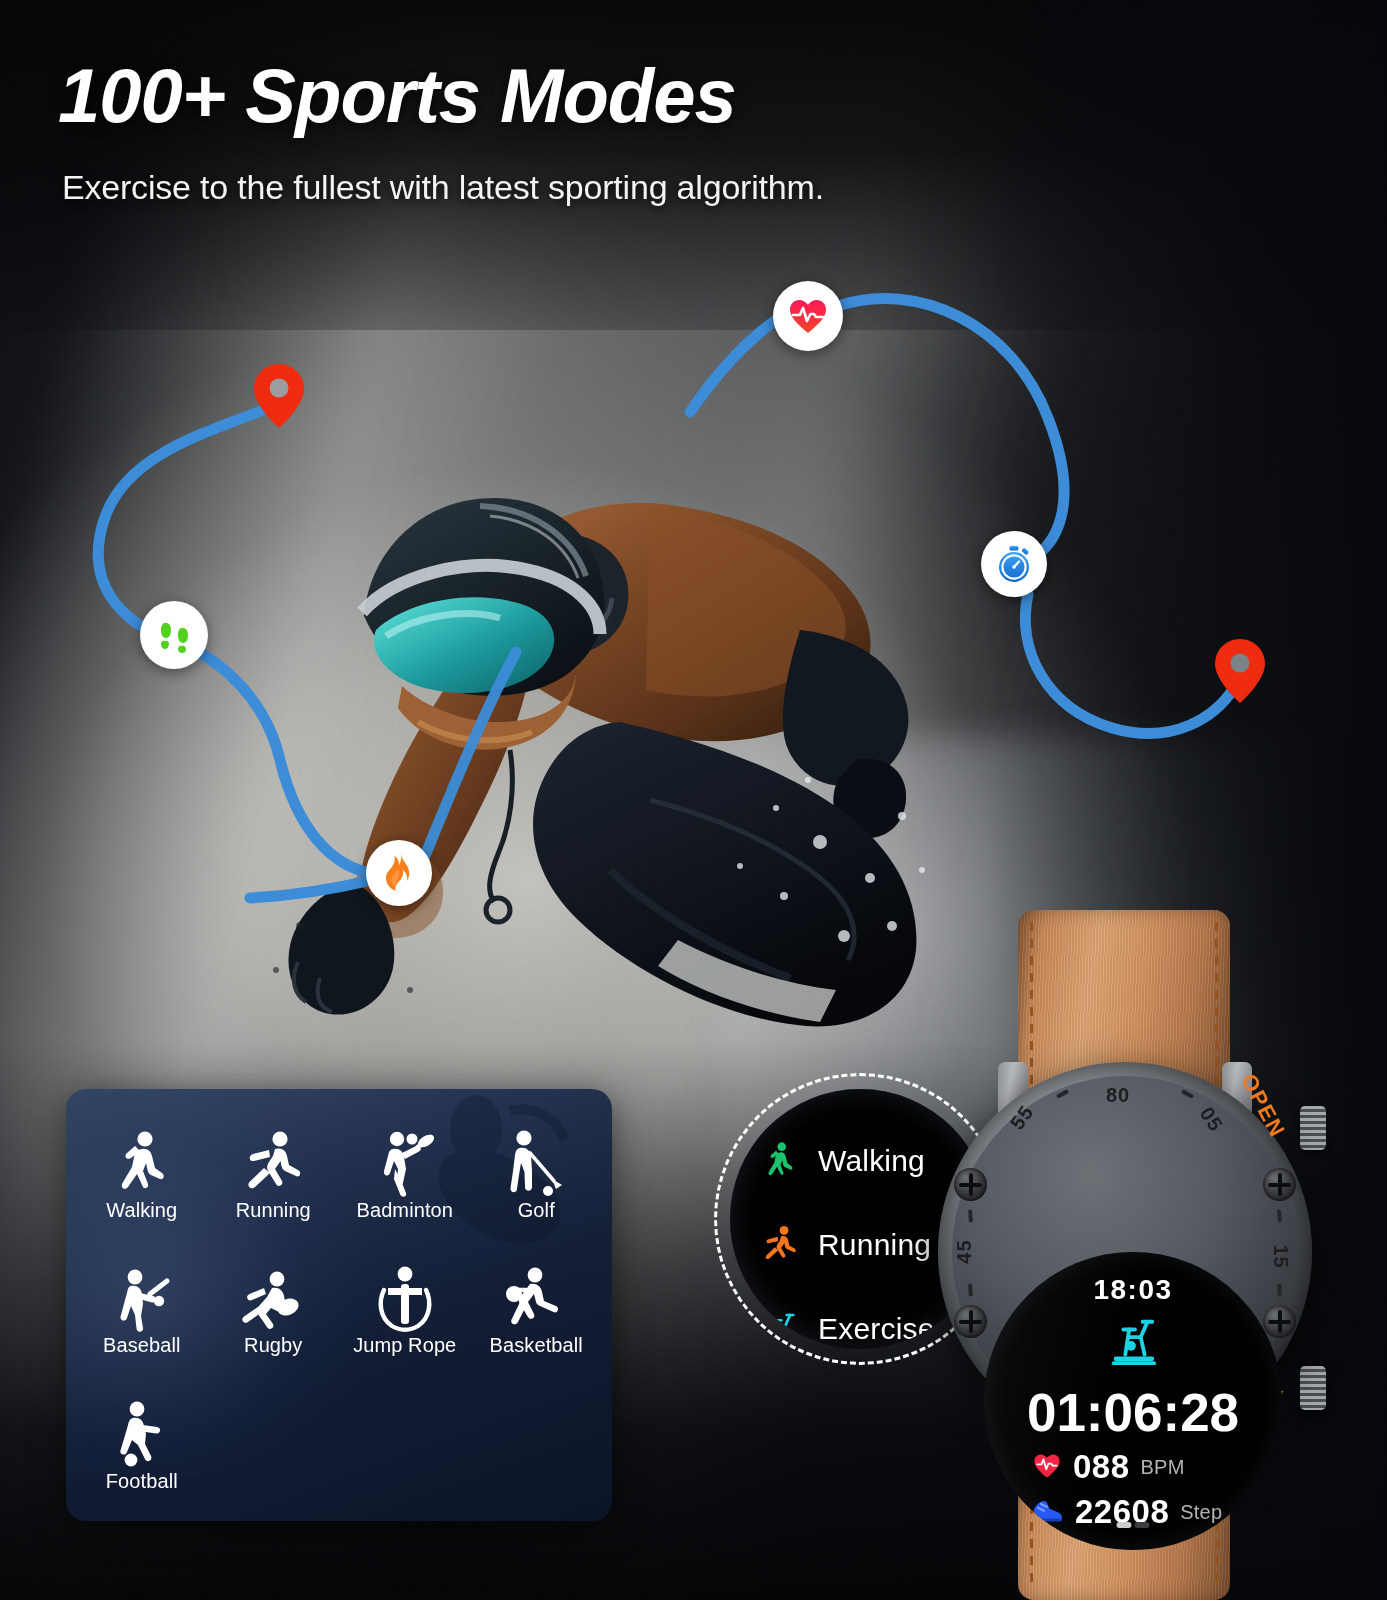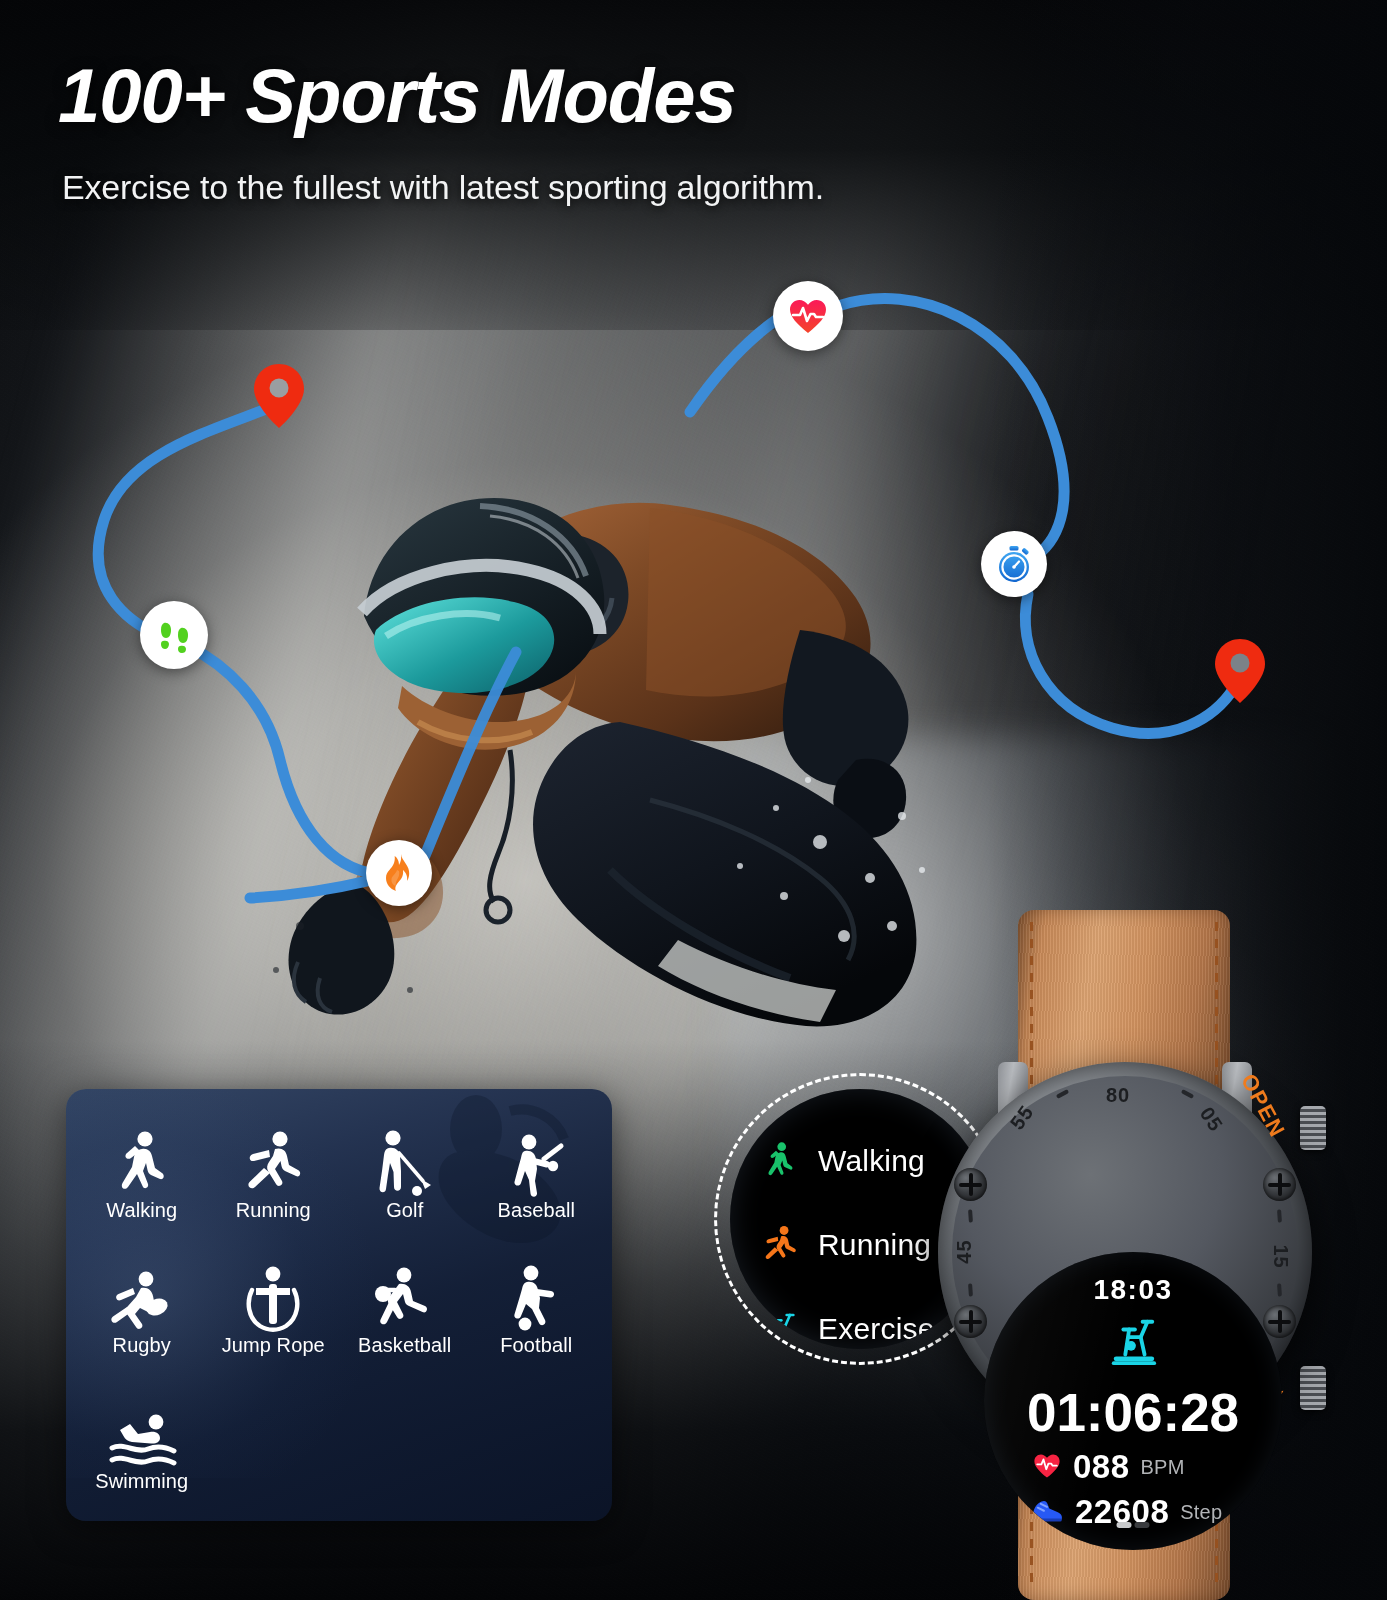--- a/index.html
+++ b/index.html
@@ -467,20 +467,34 @@
             <circle cx="38" cy="8" r="7.6"></circle>
             <path d="M33 18 C 39 16 44 19 45 25 L 47 34 L 56 39 C 60 41 58 47 54 45 L 43 40 C 41 39 40 37 39.5 35 L 38.5 30 L 33 38 L 40 50 C 42 54 36 57 34 53 L 26 40 C 24.5 37 25 34 27 31 L 31 25 Z"></path>
             <path d="M28 26 L 12 30 C 7 31 6 24.5 11 23 L 27 19 Z"></path>
             <path d="M28 42 L 13 56 C 9.5 59.5 4 55 7.5 51 L 22 37 Z"></path>
           </svg>
         </span>
         <span class="lbl">Running</span>
       </div>
 
 
+      <div class="cell">
+        <span class="ico">
+          <svg width="66" height="66" viewBox="0 0 66 66" xmlns="http://www.w3.org/2000/svg">
+            <circle cx="25" cy="8" r="7.2" fill="#ffffff"></circle>
+            <path d="M21 18 C 27 17 31 20 32 26 L 34 38 L 31 52 C 30 57 24 56 24.5 51 L 26 38 L 22 30 L 18 42 C 17 46 11 45 12 40 L 16 25 C 17 20.5 18 18.5 21 18 Z" fill="#ffffff"></path>
+            <path d="M23 38 L 30 52 L 34 62 C 35.5 66 29.5 67.5 28 63 L 22 48 Z" fill="#ffffff"></path>
+            <path d="M30 22 L 44 15 C 48 13 51 18.5 47 20.5 L 33 28 Z" fill="#ffffff"></path>
+            <circle cx="40" cy="8" r="5.5" fill="#ffffff"></circle>
+            <ellipse cx="54" cy="10" rx="9" ry="5" fill="#ffffff" transform="rotate(-32 54 10)"></ellipse>
+            <path d="M45 16 L 50 12" stroke="#ffffff" stroke-width="3.5" stroke-linecap="round"></path>
+          </svg>
+        </span>
+        <span class="lbl">Badminton</span>
+      </div>
 
       <div class="cell">
         <span class="ico">
           <svg width="64" height="68" viewBox="0 0 64 68" xmlns="http://www.w3.org/2000/svg">
             <circle cx="20" cy="9" r="7.6" fill="#ffffff"></circle>
             <path d="M16 19 C 22 18 26 21 27 27 L 28 42 L 28 58 C 28 63 21 63 21 58 L 20.5 43 L 17 34 L 15 46 L 13 60 C 12.5 65 6 64 6.5 59 L 9 42 L 11 26 C 11.8 21.5 13 19.5 16 19 Z" fill="#ffffff"></path>
             <path d="M26 24 L 38 38 L 50 52" stroke="#ffffff" stroke-width="3.6" fill="none" stroke-linecap="round"></path>
             <path d="M48 50 L 58 56 L 52 60 Z" fill="#ffffff"></path>
             <circle cx="44" cy="62" r="5" fill="#ffffff"></circle>
           </svg>
@@ -545,31 +559,20 @@
           <svg width="66" height="68" viewBox="0 0 66 68" xmlns="http://www.w3.org/2000/svg">
             <circle cx="28" cy="9" r="7.4" fill="#ffffff"></circle>
             <path d="M24 18 C 30 17 34 20 35 26 L 37 34 L 36 44 L 42 56 C 44 60.5 38 63.5 36 59 L 29 45 L 23 40 L 18 52 C 16.4 56.6 10 54.6 11.6 50 L 17 32 L 19 25 C 20 20.5 21.4 18.5 24 18 Z" fill="#ffffff"></path>
             <path d="M34 25 L 48 27 C 52.6 27.6 51.8 34 47.2 33.4 L 33 31.4 Z" fill="#ffffff"></path>
             <circle cx="22" cy="60" r="6.4" fill="#ffffff"></circle>
           </svg>
         </span>
         <span class="lbl">Football</span>
       </div>
 
-      <div class="cell">
-        <span class="ico">
-          <svg width="72" height="56" viewBox="0 0 72 56" xmlns="http://www.w3.org/2000/svg">
-            <circle cx="50" cy="10" r="7.4" fill="#ffffff"></circle>
-            <path d="M14 18 L 24 12 L 32 22 L 44 20 C 50 19 54 22 54 26 C 54 30 50 32 45 31.5 L 26 30 C 22 29.6 19 27 17.5 24 Z" fill="#ffffff"></path>
-            <path d="M6 36 C 18 30 30 42 42 37 C 52 33 60 35 68 39" stroke="#ffffff" stroke-width="5" fill="none" stroke-linecap="round"></path>
-            <path d="M6 48 C 18 42 30 54 42 49 C 52 45 60 47 68 51" stroke="#ffffff" stroke-width="5" fill="none" stroke-linecap="round"></path>
-          </svg>
-        </span>
-        <span class="lbl">Swimming</span>
-      </div>
 
 
     </div>
   </div>
 
   <div class="callout">
     <div class="callout-dash"></div>
     <div class="callout-inner">
       <div class="callout-list">
 

